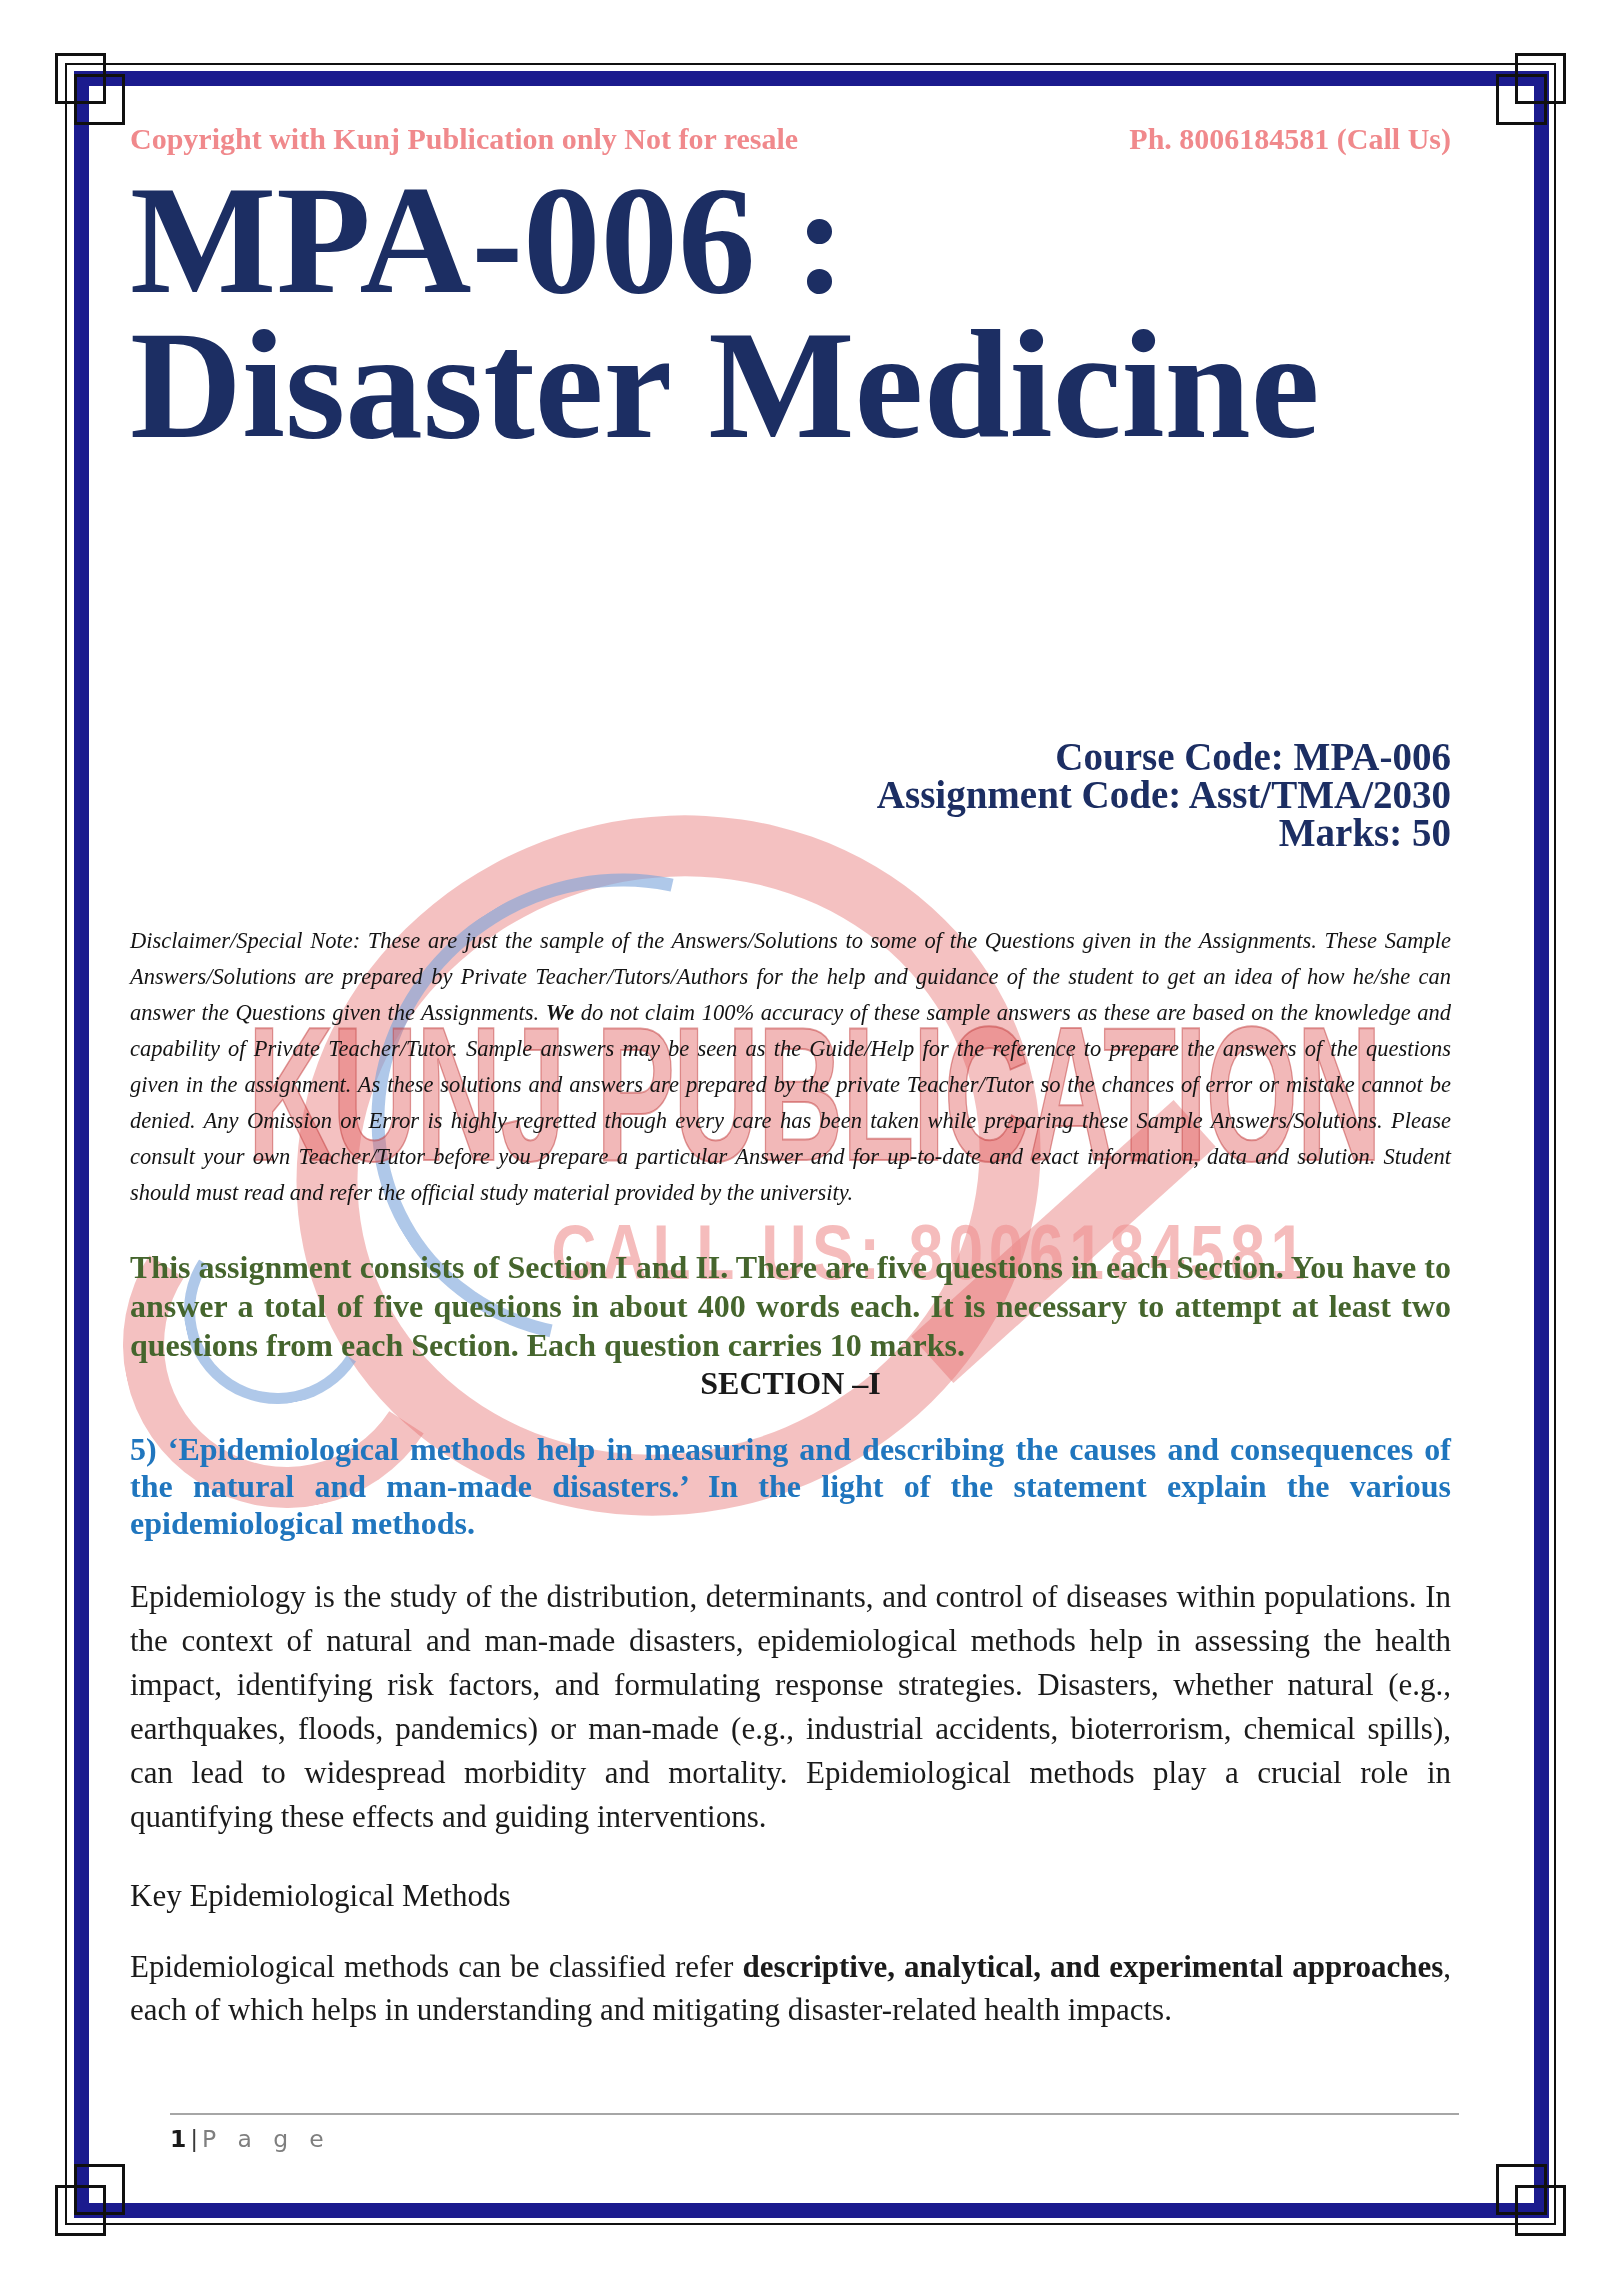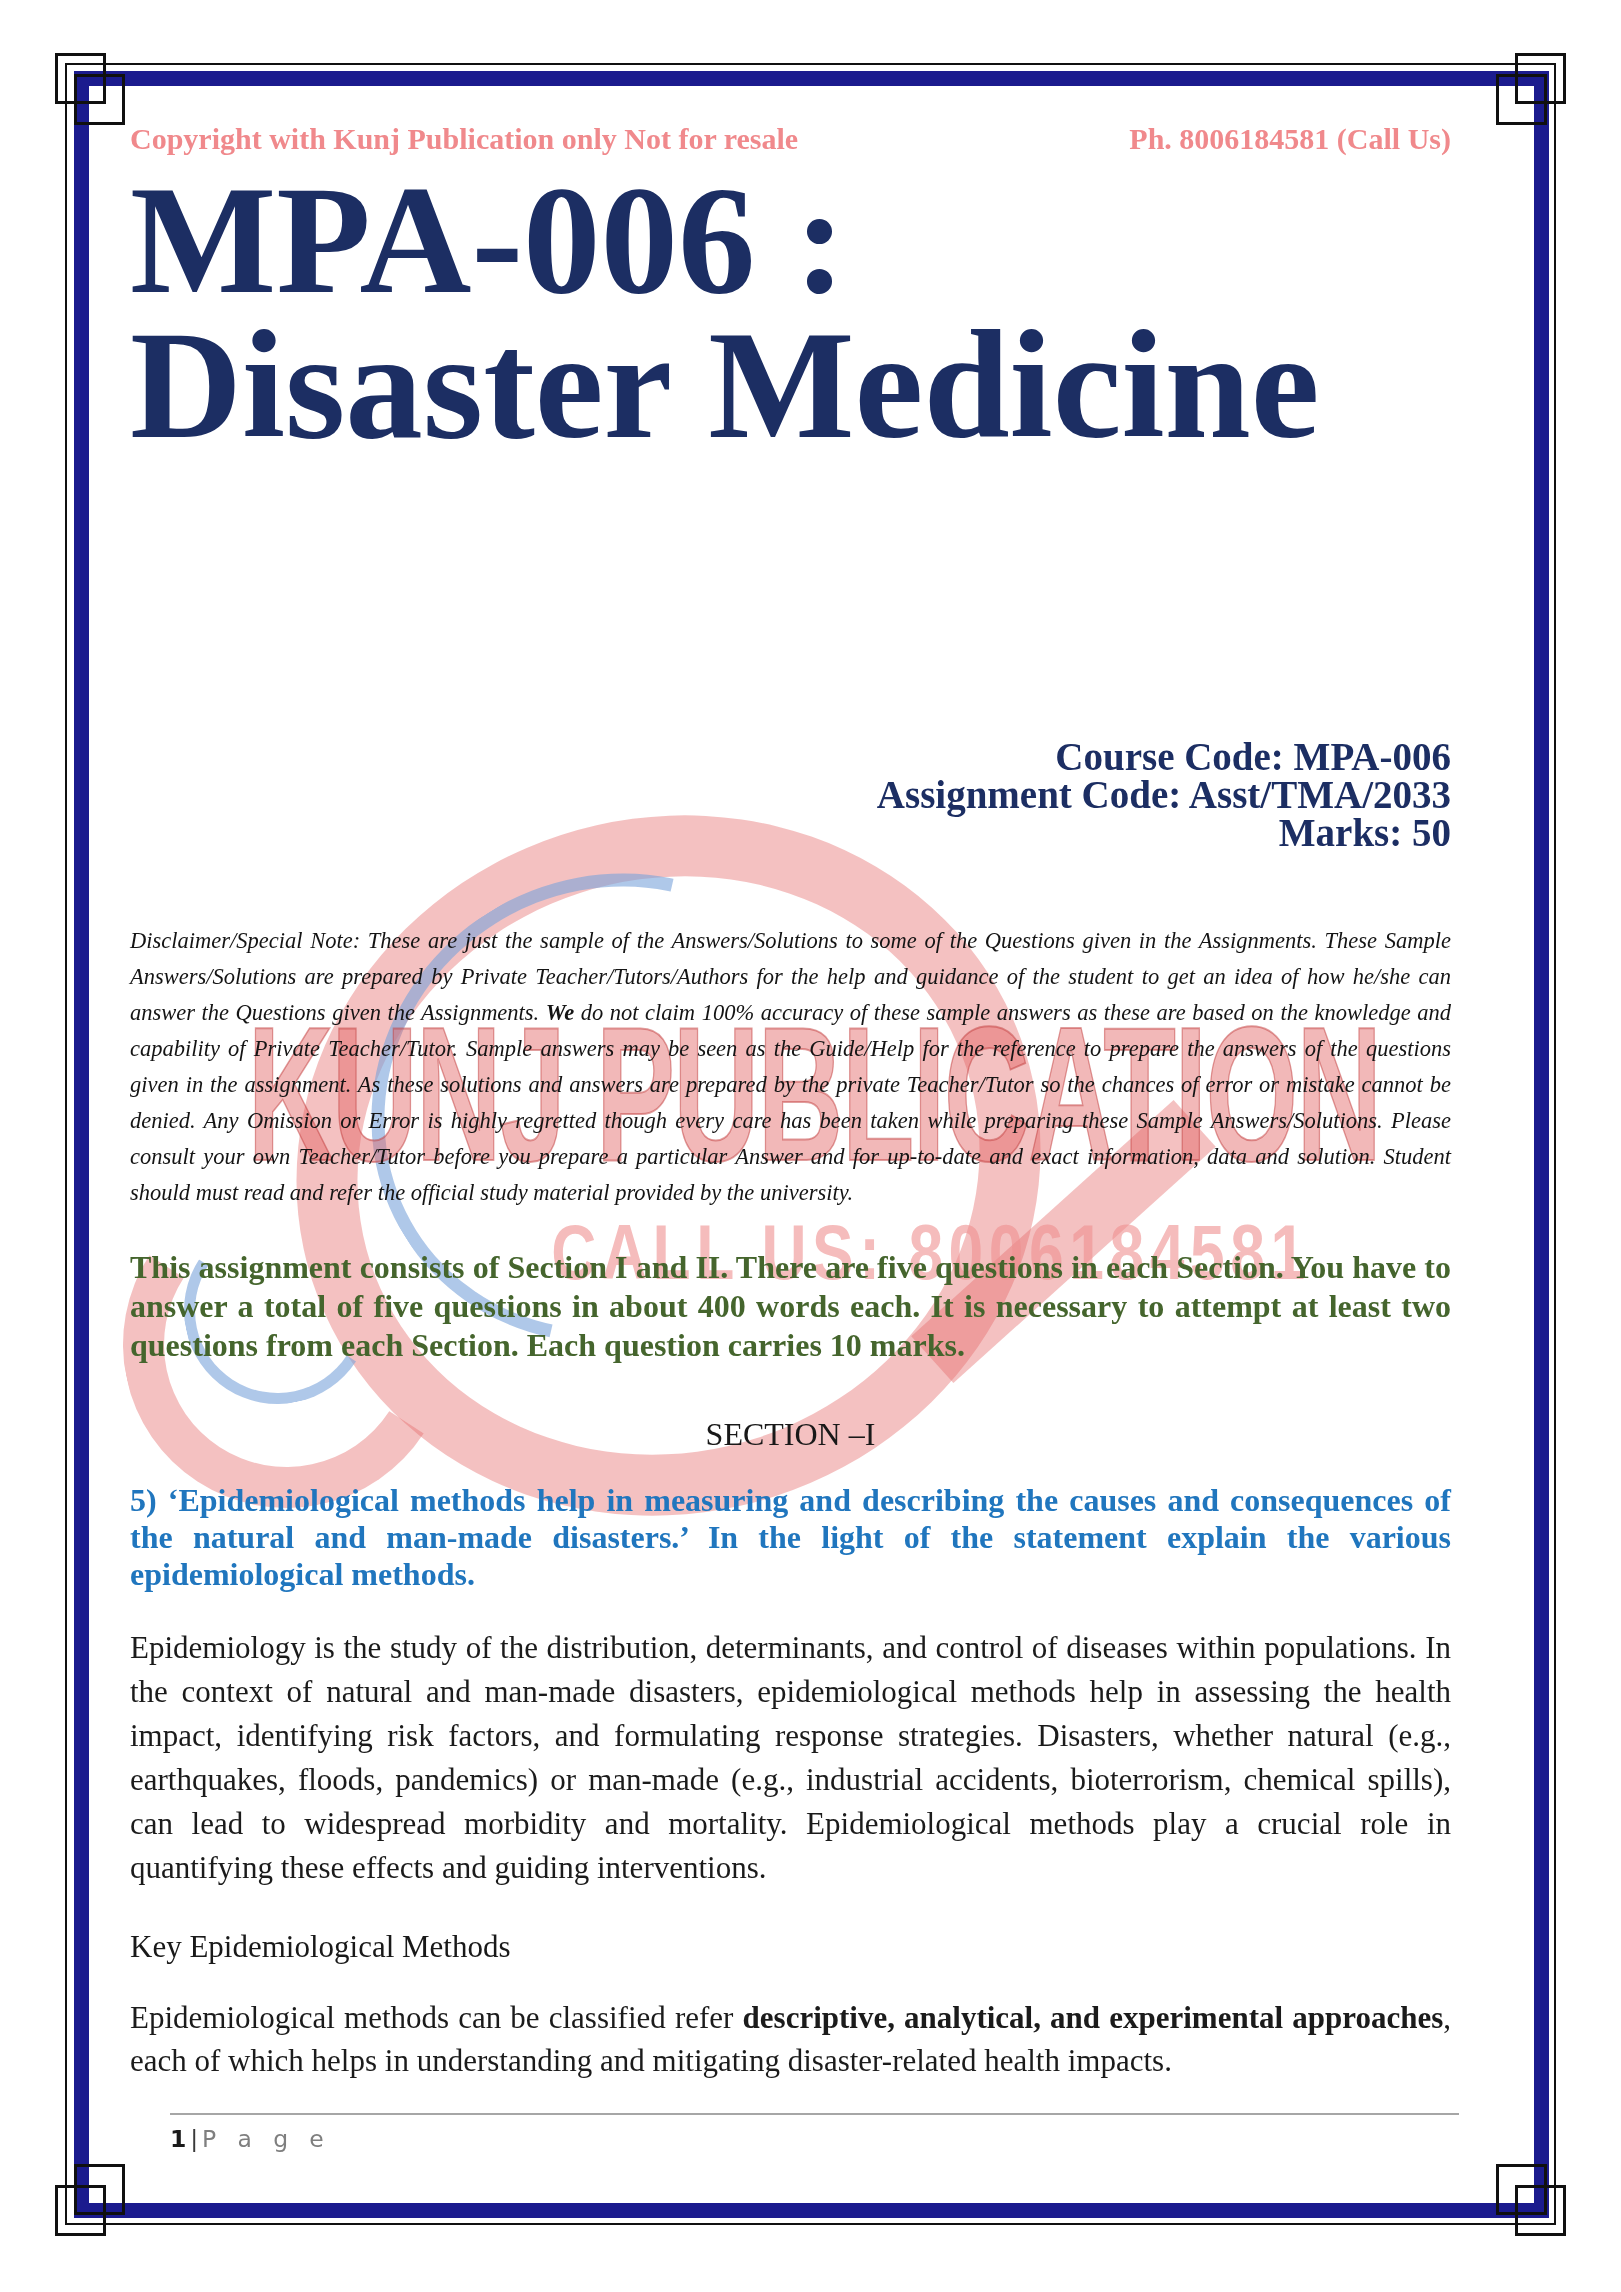--- a/index.html
+++ b/index.html
@@ -102,23 +102,22 @@
     margin-top:71px;
     font-style:italic; font-size:22.5px; line-height:36px;
     text-align:justify; color:#141414;
   }
   .instructions{
     margin-top:37px;
     font-weight:bold; font-size:32px; line-height:39px;
     text-align:justify; color:#45652d;
   }
   .section-heading{
-    margin-top:51px;
     text-align:center;
-    font-weight:normal; font-size:32px; color:#191919;
+    font-weight:bold; font-size:32px; color:#191919;
   }
   .question{
     margin-top:29px;
     font-weight:bold; font-size:32px; line-height:37px;
     text-align:justify; color:#2076be;
   }
   .body-para{
     margin-top:33px;
     font-size:31px; line-height:44px;
     text-align:justify; color:#1b1b1b;
@@ -179,21 +178,21 @@
       <span>Ph. 8006184581 (Call Us)</span>
     </div>
 
     <div class="doc-title">
       <div>MPA-006 :</div>
       <div>Disaster Medicine</div>
     </div>
 
     <div class="course-block">
       <div>Course Code: MPA-006</div>
-      <div>Assignment Code: Asst/TMA/2033</div>
+      <div>Assignment Code: Asst/TMA/2030</div>
       <div>Marks: 50</div>
     </div>
 
     <div class="disclaimer"><span>Disclaimer/Special Note: These are just the sample of the Answers/Solutions to some of the Questions given in the Assignments. These Sample Answers/Solutions are prepared by Private Teacher/Tutors/Authors for the help and guidance of the student to get an idea of how he/she can answer the Questions given the Assignments. </span><span class="bold">We</span><span> do not claim 100% accuracy of these sample answers as these are based on the knowledge and capability of Private Teacher/Tutor. Sample answers may be seen as the Guide/Help for the reference to prepare the answers of the questions given in the assignment. As these solutions and answers are prepared by the private Teacher/Tutor so the chances of error or mistake cannot be denied. Any Omission or Error is highly regretted though every care has been taken while preparing these Sample Answers/Solutions. Please consult your own Teacher/Tutor before you prepare a particular Answer and for up-to-date and exact information, data and solution. Student should must read and refer the official study material provided by the university.</span></div>
 
     <div class="instructions">This assignment consists of Section I and II. There are five questions in each Section. You have to answer a total of five questions in about 400 words each. It is necessary to attempt at least two questions from each Section. Each question carries 10 marks.</div>
 
     <div class="section-heading">SECTION –I</div>
 
     <div class="question">5) ‘Epidemiological methods help in measuring and describing the causes and consequences of the natural and man-made disasters.’ In the light of the statement explain the various epidemiological methods.</div>

